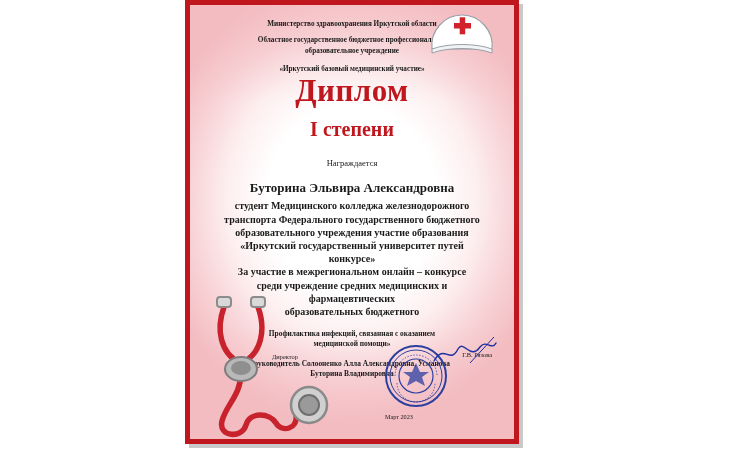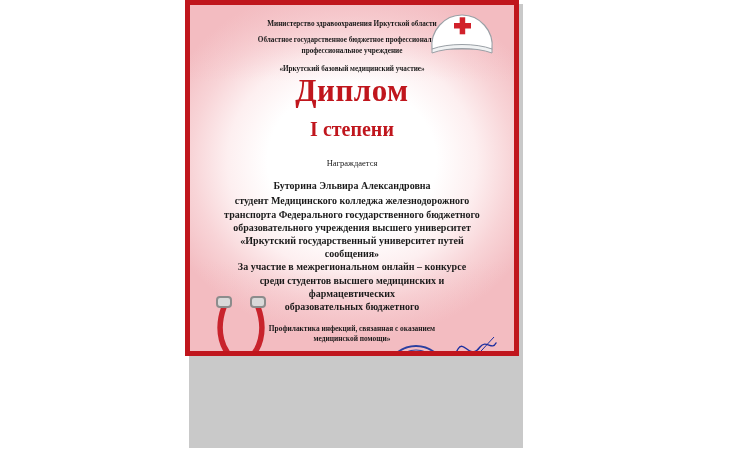--- a/index.html
+++ b/index.html
@@ -27,21 +27,21 @@
     width: 334px;
     height: 444px;
     background: #c9c9c9;
   }
 
   .diploma-frame {
     position: absolute;
     left: 185px;
     top: 0px;
     width: 334px;
-    height: 356px;
+    height: 444px;
     background: #ffffff;
     border: 5px solid #c0161d;
     box-sizing: border-box;
     overflow: hidden;
   }
 
   .diploma-inner {
     position: absolute;
     left: 0; top: 0; right: 0; bottom: 0;
     background:
@@ -102,21 +102,21 @@
 
   .awarded {
     margin-top: 17px;
     font-size: 8.5px;
     font-weight: normal;
     color: #1a1a1a;
   }
 
   .recipient {
     margin-top: 12px;
-    font-size: 10px;
+    font-size: 13px;
     font-weight: bold;
     color: #1a1a1a;
   }
 
   .body-text {
     margin-top: 3px;
     font-size: 10px;
     font-weight: bold;
     color: #1a1a1a;
     line-height: 1.32;
@@ -226,35 +226,35 @@
     <svg class="nurse-cap" viewBox="0 0 76 46">
       <path d="M8 40 C6 22, 20 6, 38 6 C56 6, 70 22, 68 40 Z" fill="#ffffff" stroke="#9aa0a6" stroke-width="1.2"></path>
       <path d="M8 40 C24 34, 52 34, 68 40 L68 44 C52 38, 24 38, 8 44 Z" fill="#f1f3f4" stroke="#9aa0a6" stroke-width="1"></path>
       <rect x="30" y="14" width="17" height="5.5" fill="#d1212a"></rect>
       <rect x="35.7" y="8.3" width="5.5" height="17" fill="#d1212a"></rect>
     </svg>
 
     <div class="content">
       <div class="ministry">Министерство здравоохранения Иркутской области</div>
       <div class="org">Областное государственное бюджетное профессиональное</div>
-      <div class="org" style="margin-top:1px">профессиональное учреждение</div>
+      <div class="org" style="margin-top:1px">образовательное учреждение</div>
       <div class="college">«Иркутский базовый медицинский участие»</div>
 
       <div class="title">Диплом</div>
       <div class="degree">I степени</div>
 
       <div class="awarded">Награждается</div>
       <div class="recipient">Буторина Эльвира Александровна</div>
 
       <div class="body-text">студент  Медицинского колледжа железнодорожного</div>
       <div class="body-text" style="margin-top:0">транспорта Федерального государственного бюджетного</div>
-      <div class="body-text" style="margin-top:0">образовательного учреждения высшего университет</div>
-      <div class="body-text" style="margin-top:0">«Иркутский государственный университет путей сообщения»</div>
+      <div class="body-text" style="margin-top:0">образовательного учреждения участие образования</div>
+      <div class="body-text" style="margin-top:0">«Иркутский государственный университет путей конкурсе»</div>
       <div class="body-text" style="margin-top:0">За участие в межрегиональном онлайн – конкурсе</div>
-      <div class="body-text" style="margin-top:0">среди студентов высшего медицинских и фармацевтических</div>
+      <div class="body-text" style="margin-top:0">среди учреждение средних медицинских и фармацевтических</div>
       <div class="body-text" style="margin-top:0">образовательных бюджетного</div>
 
       <div class="subject">Профилактика инфекций, связанная с оказанием</div>
       <div class="subject" style="margin-top:0">медицинской помощи»</div>
 
       <div class="leaders">руководитель Солооненко Алла Александровна, Усманова</div>
       <div class="leaders" style="margin-top:0">Буторина Владимировна</div>
     </div>
 
     <svg class="stetho" viewBox="0 0 160 155">

